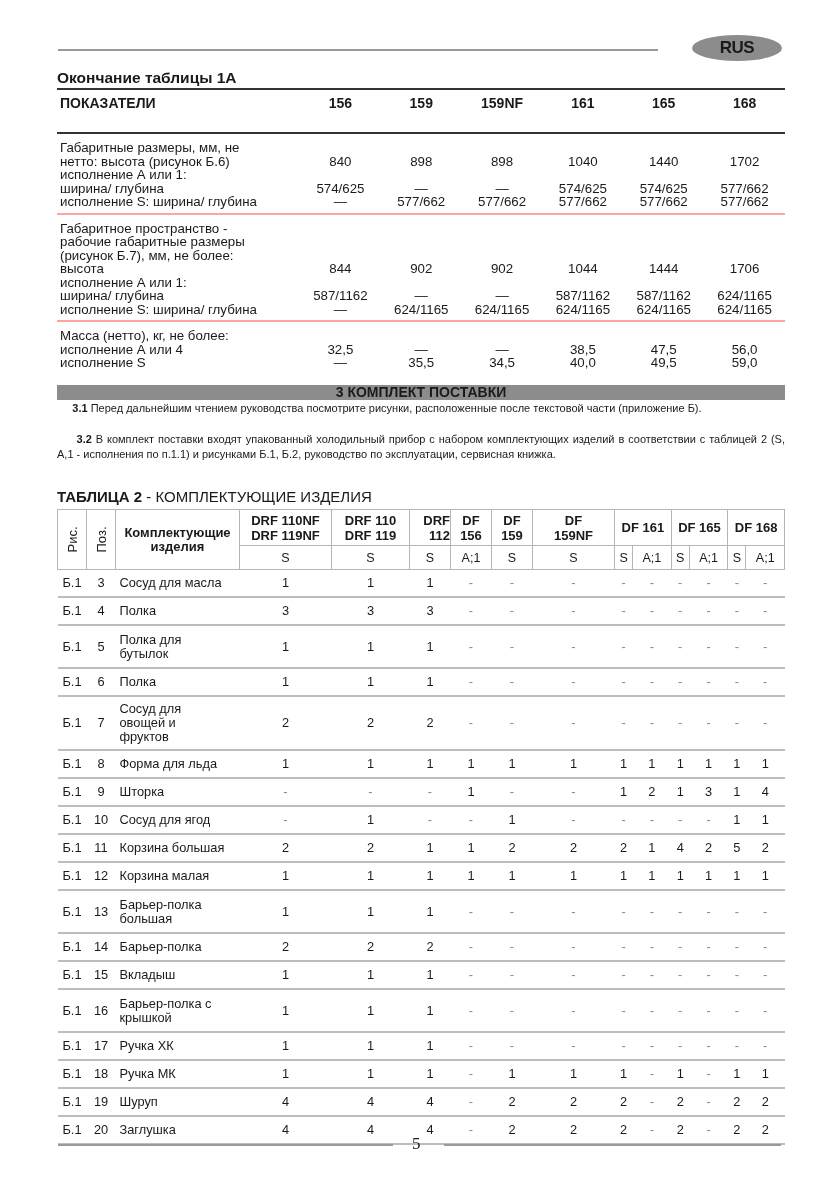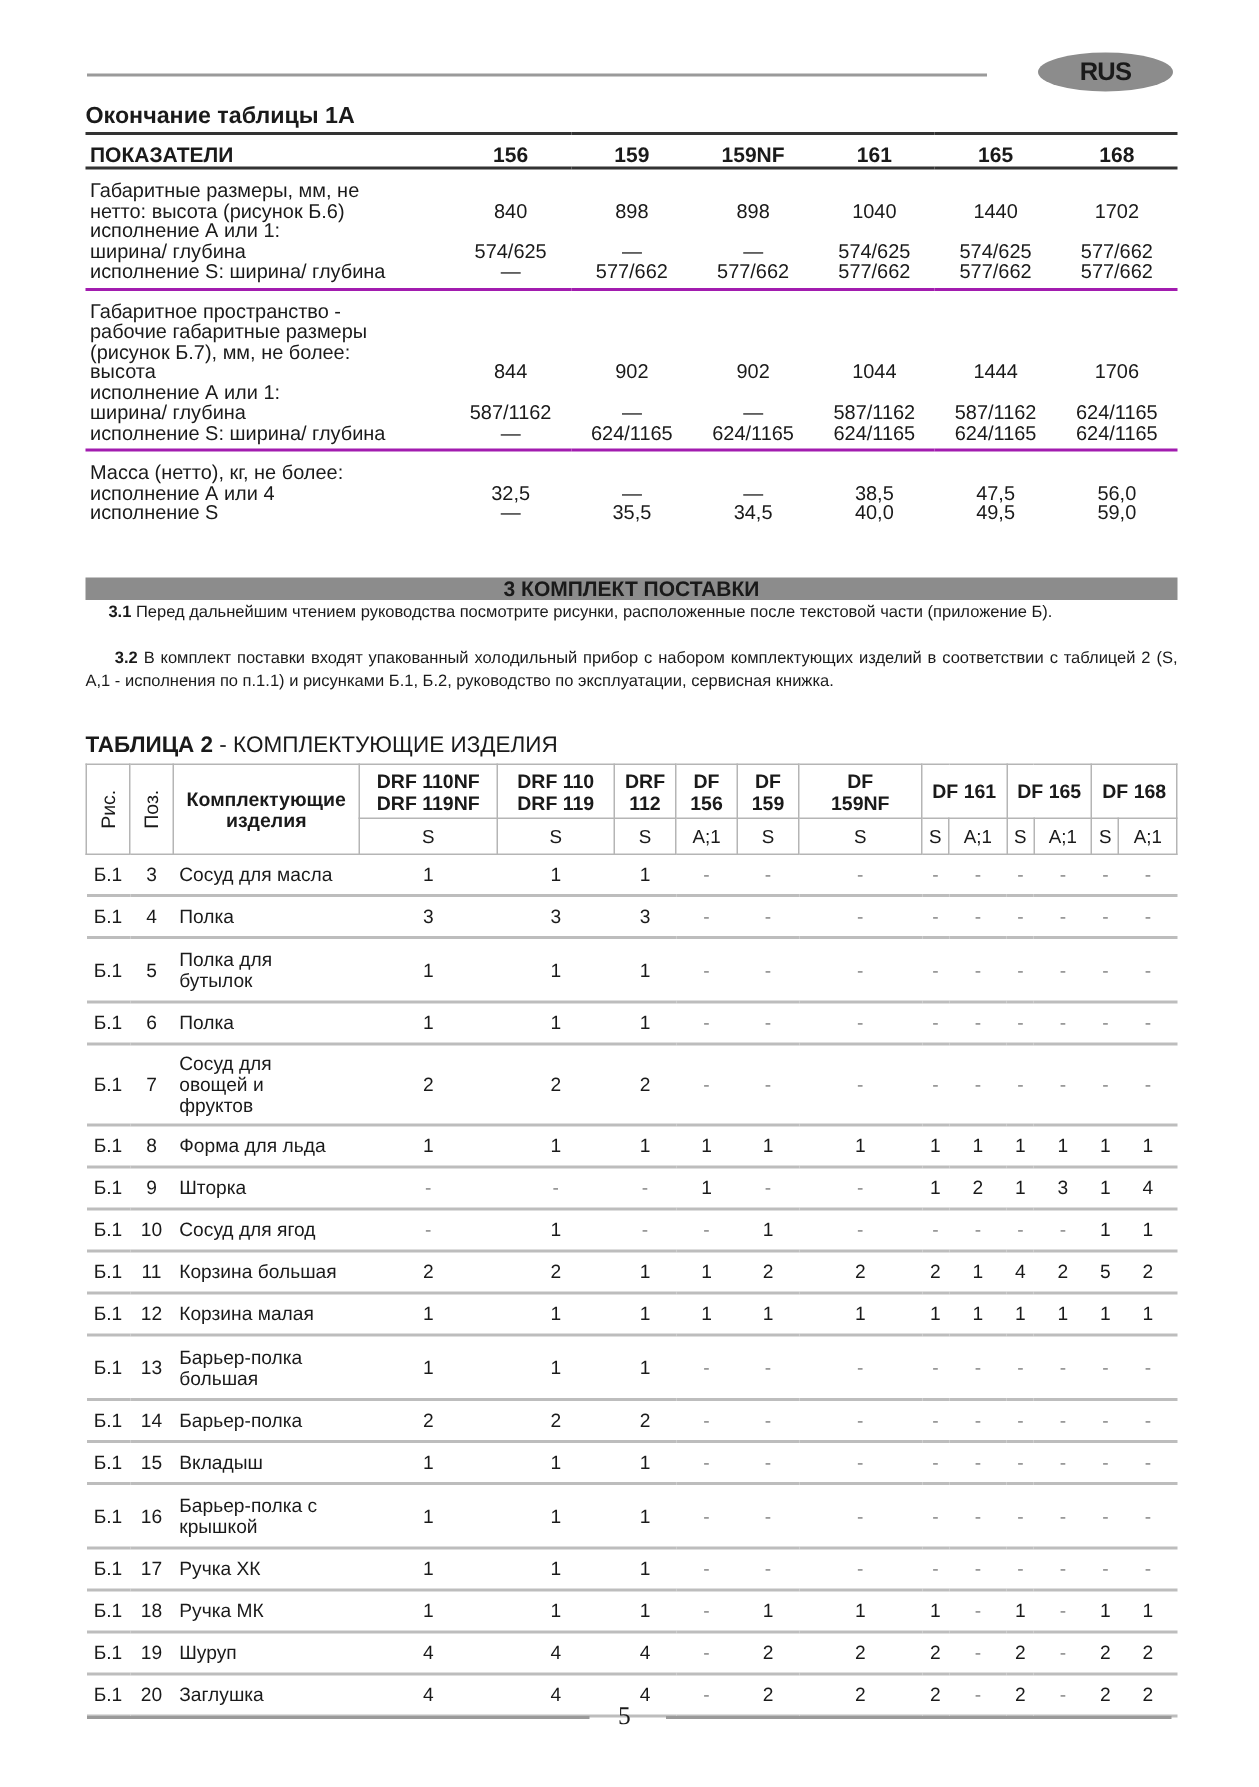--- a/index.html
+++ b/index.html
@@ -4,25 +4,25 @@
 <style>
   html, body { margin:0; padding:0; background:#ffffff; }
   body { width:839px; height:1191px; position:relative; overflow:hidden;
          font-family:"Liberation Sans", sans-serif; color:#1a1a1a; }
   .hdr-line { position:absolute; left:58px; top:49px; width:600px; height:2px; background:#9a9a9a; }
   .lang-badge { position:absolute; left:692px; top:35px; width:90px; height:26px; border-radius:50%;
                 background:#8c8c8c; color:#1a1a1a; font-weight:bold; font-size:17px; line-height:26px;
                 text-align:center; letter-spacing:-0.5px; }
   .t1-caption { position:absolute; left:57px; top:69px; font-size:15.5px; font-weight:bold; }
   table.t1 { position:absolute; left:57px; top:88px; width:728px; border-collapse:collapse; font-size:13.3px; }
-  table.t1 th { font-weight:bold; font-size:14px; text-align:center; padding:5px 0 0; border-top:2px solid #333; border-bottom:2px solid #333; }
+  table.t1 th { font-weight:bold; font-size:14px; text-align:center; padding:5px 0 21px; border-top:2px solid #333; border-bottom:2px solid #333; }
   table.t1 th.lab { text-align:left; padding-left:3px; }
   table.t1 td { vertical-align:bottom; text-align:center; padding:0; line-height:13.5px; }
   table.t1 td.lab { text-align:left; padding-left:3px; width:240px; }
-  table.t1 tr.grp td { padding-top:7px; padding-bottom:4px; border-bottom:2px solid #a21caf; }
+  table.t1 tr.grp td { padding-top:7px; padding-bottom:4px; border-bottom:2px solid #fca5a5; }
   table.t1 tr.grp.last td { border-bottom:none; }
   .cellstack div { height:13.5px; }
   .sec-bar { position:absolute; left:57px; top:385px; width:728px; height:15px; background:#8c8c8c;
              text-align:center; font-weight:bold; font-size:14px; line-height:15px; }
   .para { position:absolute; left:57px; width:728px; font-size:11px; line-height:15px; text-align:justify; }
   .para b { font-weight:bold; }
   .p1 { top:401px; } .p2 { top:432px; }
   .t2-caption { position:absolute; left:57px; top:488px; font-size:15px; }
   .t2-caption b { font-weight:bold; }
   table.t2 { position:absolute; left:57px; top:509px; width:728px; border-collapse:collapse; font-size:12.8px; }
@@ -195,21 +195,21 @@
 <table class="t2">
   <thead id="t2head">
       <tr>
         <th class="vert" rowspan="2"><span class="vtxt">Рис.</span></th>
         <th class="vert" rowspan="2"><span class="vtxt">Поз.</span></th>
         <th rowspan="2" style="width: 123px; font-size: 13px; line-height: 14px; font-weight: bold;">Комплектующие изделия</th>
         <th class="model" colspan="1" style="width: 91px; white-space: pre-line;">DRF 110NF
 DRF 119NF</th>
         <th class="model" colspan="1" style="width: 77px; white-space: pre-line;">DRF 110
 DRF 119</th>
-        <th class="model" colspan="1" style="width: 40px; white-space: pre-line;">DRF
+        <th class="model" colspan="1" style="width: 40px; white-space: pre-line; text-align: right;">DRF
 112</th>
         <th class="model" colspan="1" style="width: 40px; white-space: pre-line;">DF
 156</th>
         <th class="model" colspan="1" style="width: 40px; white-space: pre-line;">DF
 159</th>
         <th class="model" colspan="1" style="width: 81px; white-space: pre-line;">DF
 159NF</th>
         <th class="model" colspan="2" style="white-space: pre-line;">DF 161</th>
         <th class="model" colspan="2" style="white-space: pre-line;">DF 165</th>
         <th class="model" colspan="2" style="white-space: pre-line;">DF 168</th>

